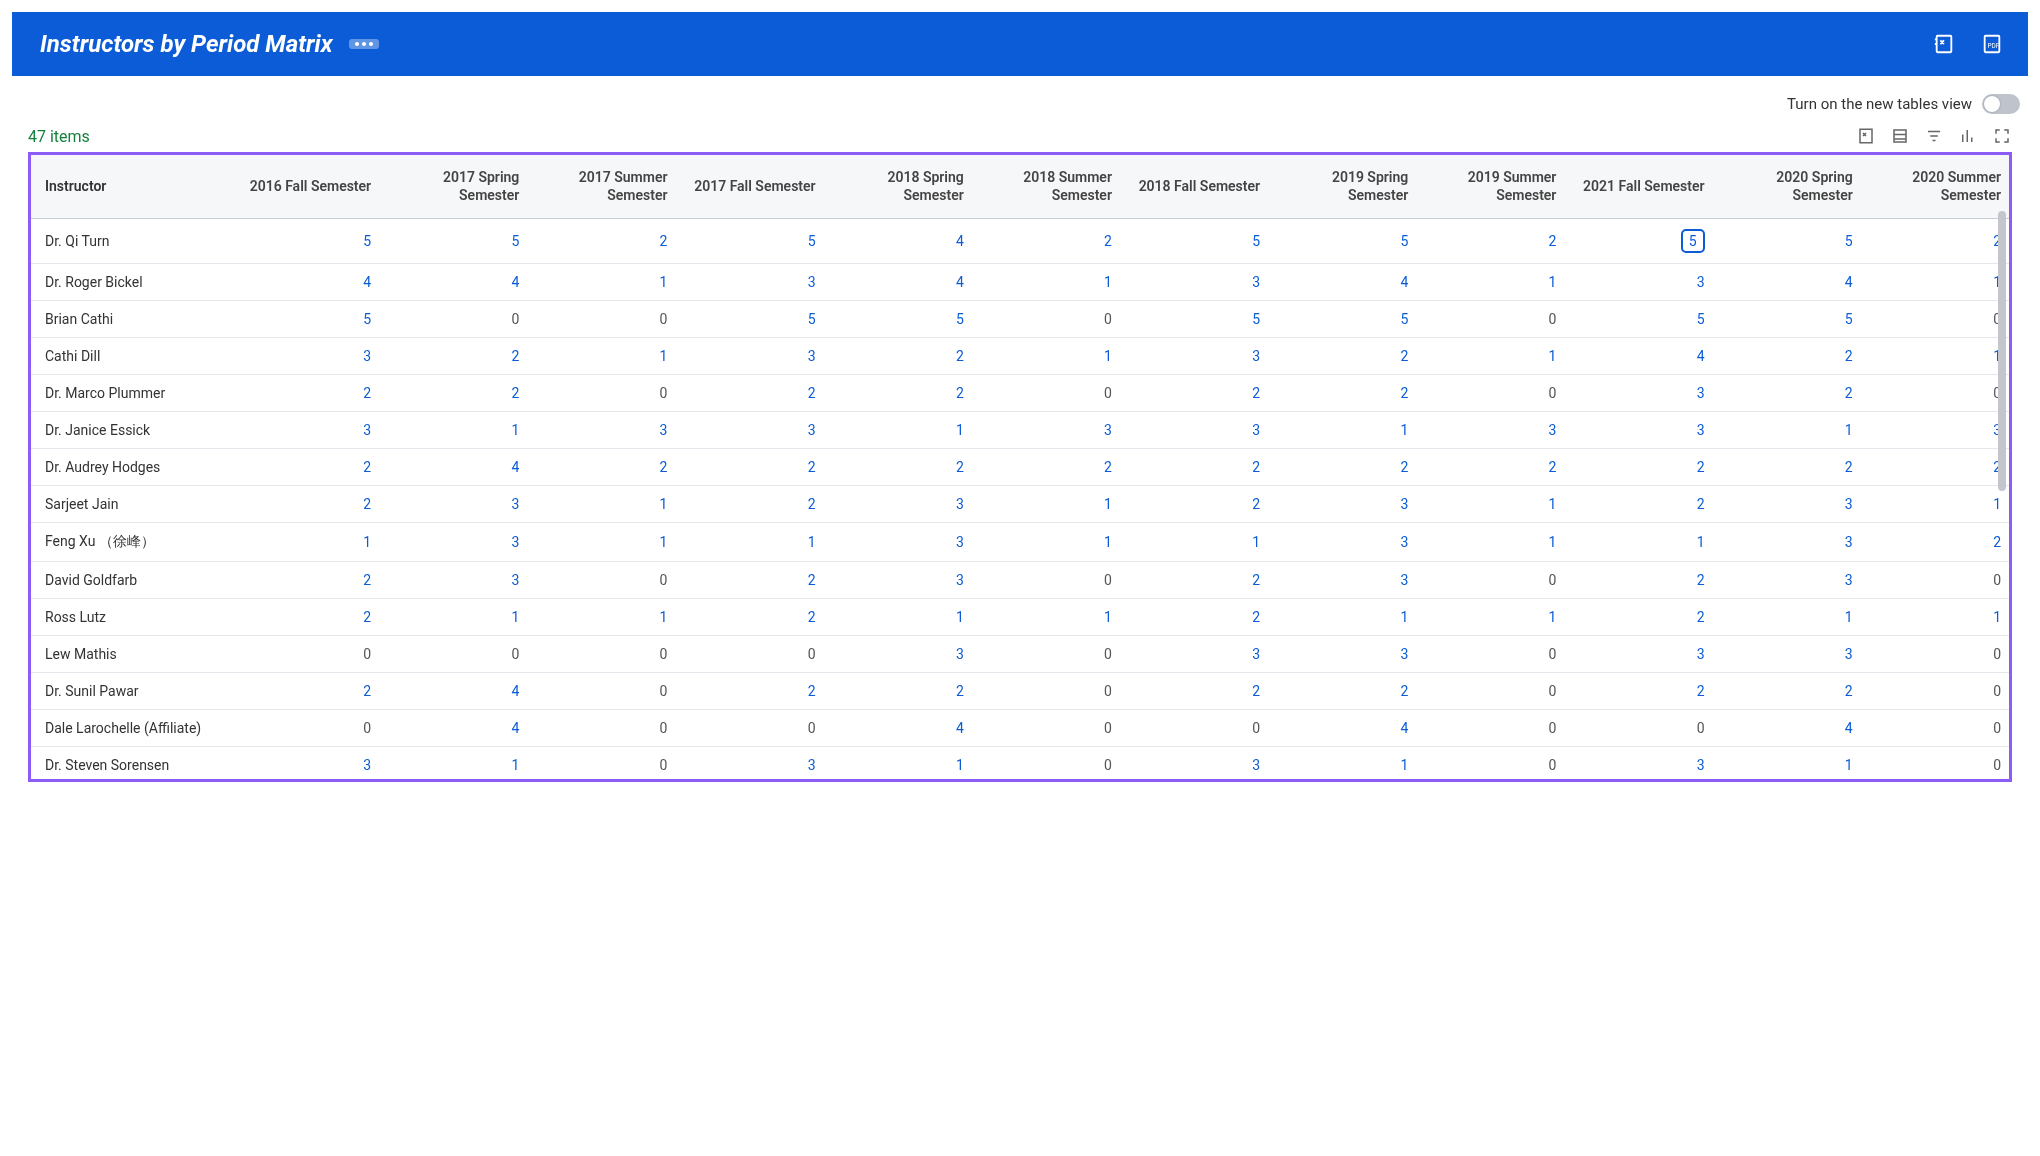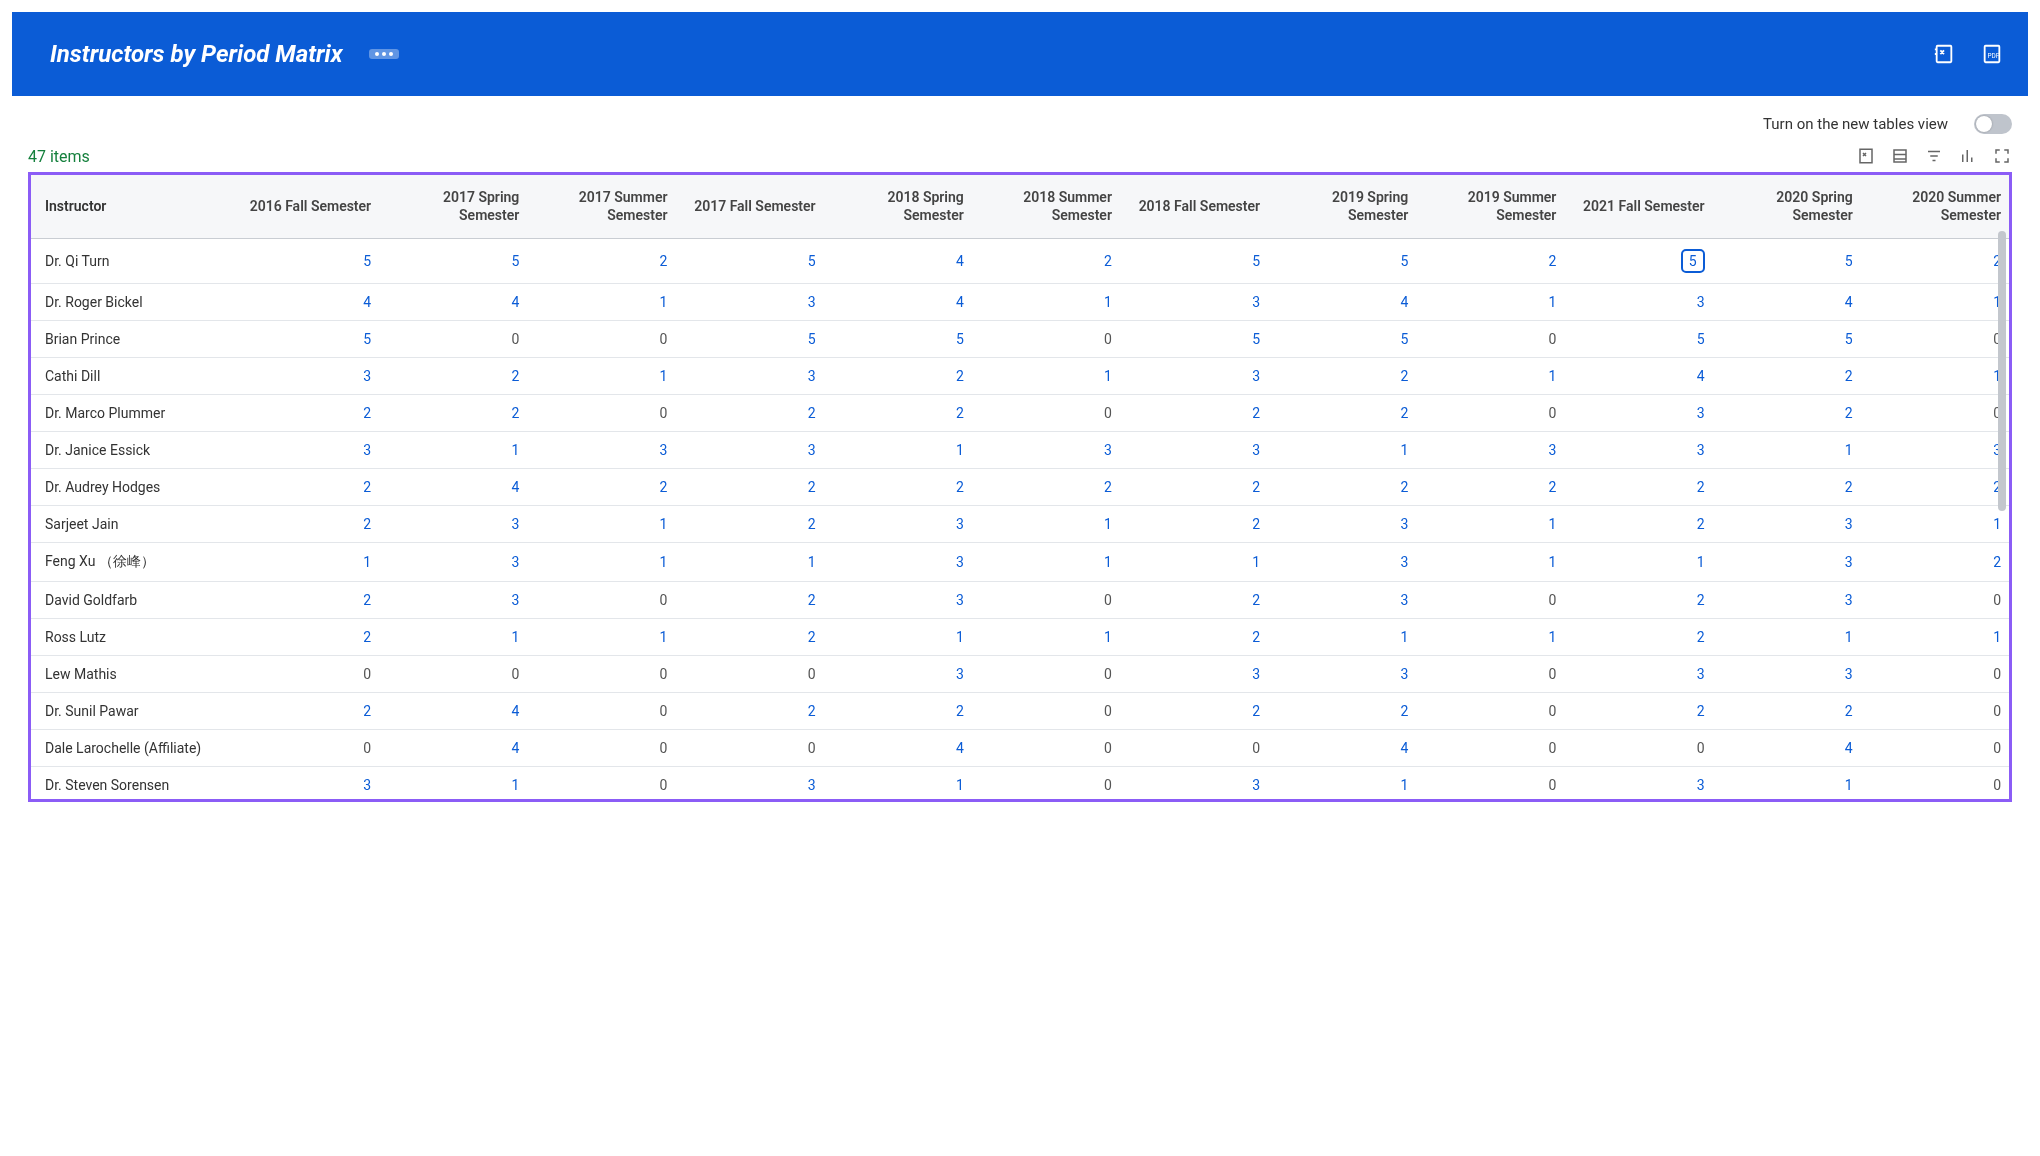--- a/index.html
+++ b/index.html
@@ -22,21 +22,21 @@
     margin: 12px 12px 0 12px;
   }
   .header-left {
     display: flex;
     align-items: center;
     gap: 12px;
   }
   .page-title {
     font-size: 24px;
     font-weight: 700;
-    margin: 14px;
+    margin: 4px;
     font-style: italic;
   }
   .title-dots {
     background: rgba(255,255,255,0.35);
     border-radius: 3px;
     padding: 3px 6px;
     display: inline-flex;
     gap: 3px;
     align-items: center;
   }
@@ -51,22 +51,22 @@
   .icon-btn {
     width: 24px; height:24px;
     display:flex; align-items:center; justify-content:center;
     color:#fff;
     cursor:pointer;
   }
   .sub-bar {
     display:flex;
     justify-content:flex-end;
     align-items:center;
-    padding: 18px 28px 8px 28px;
-    gap:26px;
+    padding: 18px 20px 8px 28px;
+    gap:10px;
     color:#333;
     font-size:15px;
   }
   .toggle {
     width:38px; height:20px; border-radius:10px; background:#bfc4cc; position:relative;
     cursor:pointer;
   }
   .toggle::after {
     content:""; position:absolute; width:16px; height:16px; background:#fff; border-radius:50%;
     top:2px; left:2px; box-shadow:0 0 2px rgba(0,0,0,0.3);
@@ -267,21 +267,21 @@
             <td class="num"><a href="#">4</a></td>
             <td class="num"><a href="#">1</a></td>
             <td class="num"><a href="#">3</a></td>
             <td class="num"><a href="#">4</a></td>
             <td class="num"><a href="#">1</a></td>
             <td class="num"><a href="#">3</a></td>
             <td class="num"><a href="#">4</a></td>
             <td class="num"><a href="#">1</a></td>
           </tr>
           <tr>
-            <td class="inst">Brian Prince</td>
+            <td class="inst">Brian Cathi</td>
             <td class="num"><a href="#">5</a></td>
             <td class="num zero">0</td>
             <td class="num zero">0</td>
             <td class="num"><a href="#">5</a></td>
             <td class="num"><a href="#">5</a></td>
             <td class="num zero">0</td>
             <td class="num"><a href="#">5</a></td>
             <td class="num"><a href="#">5</a></td>
             <td class="num zero">0</td>
             <td class="num"><a href="#">5</a></td>

